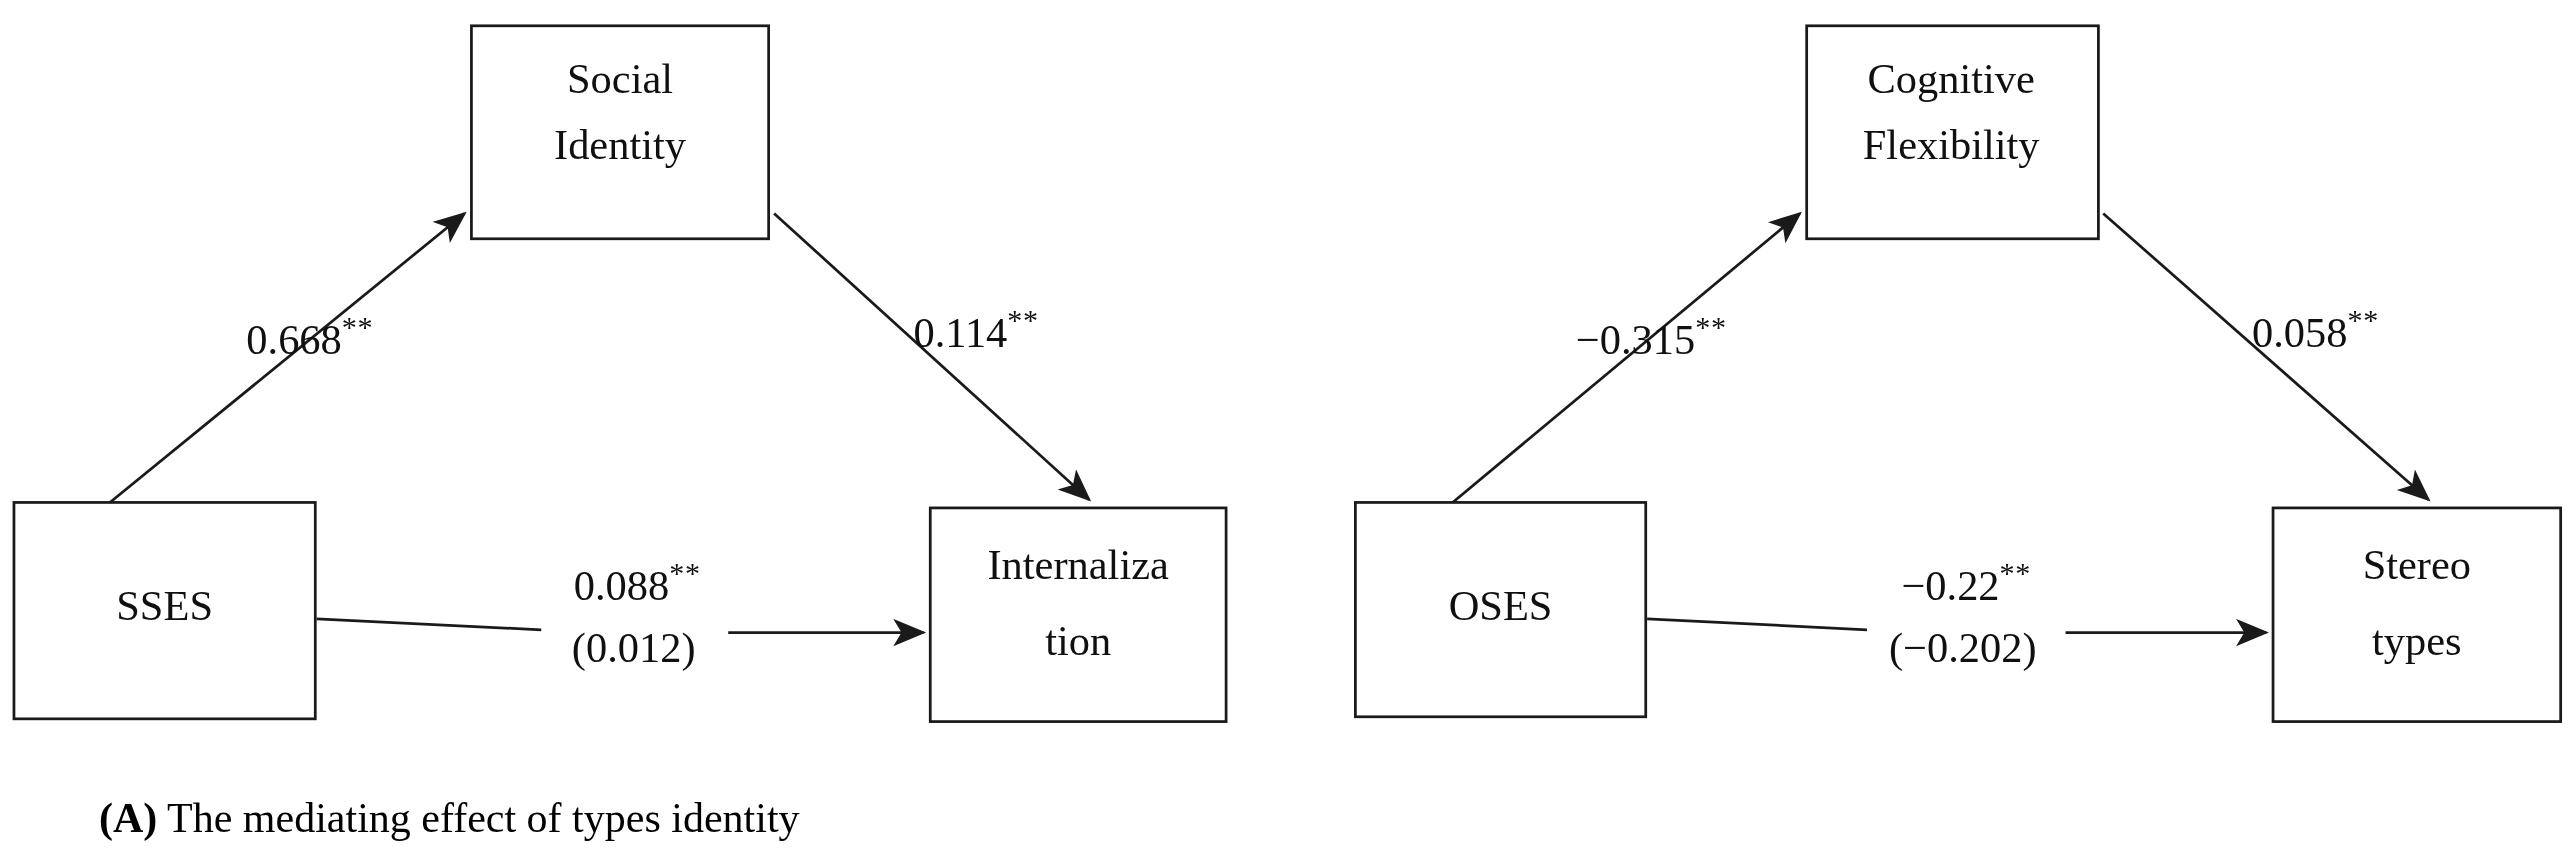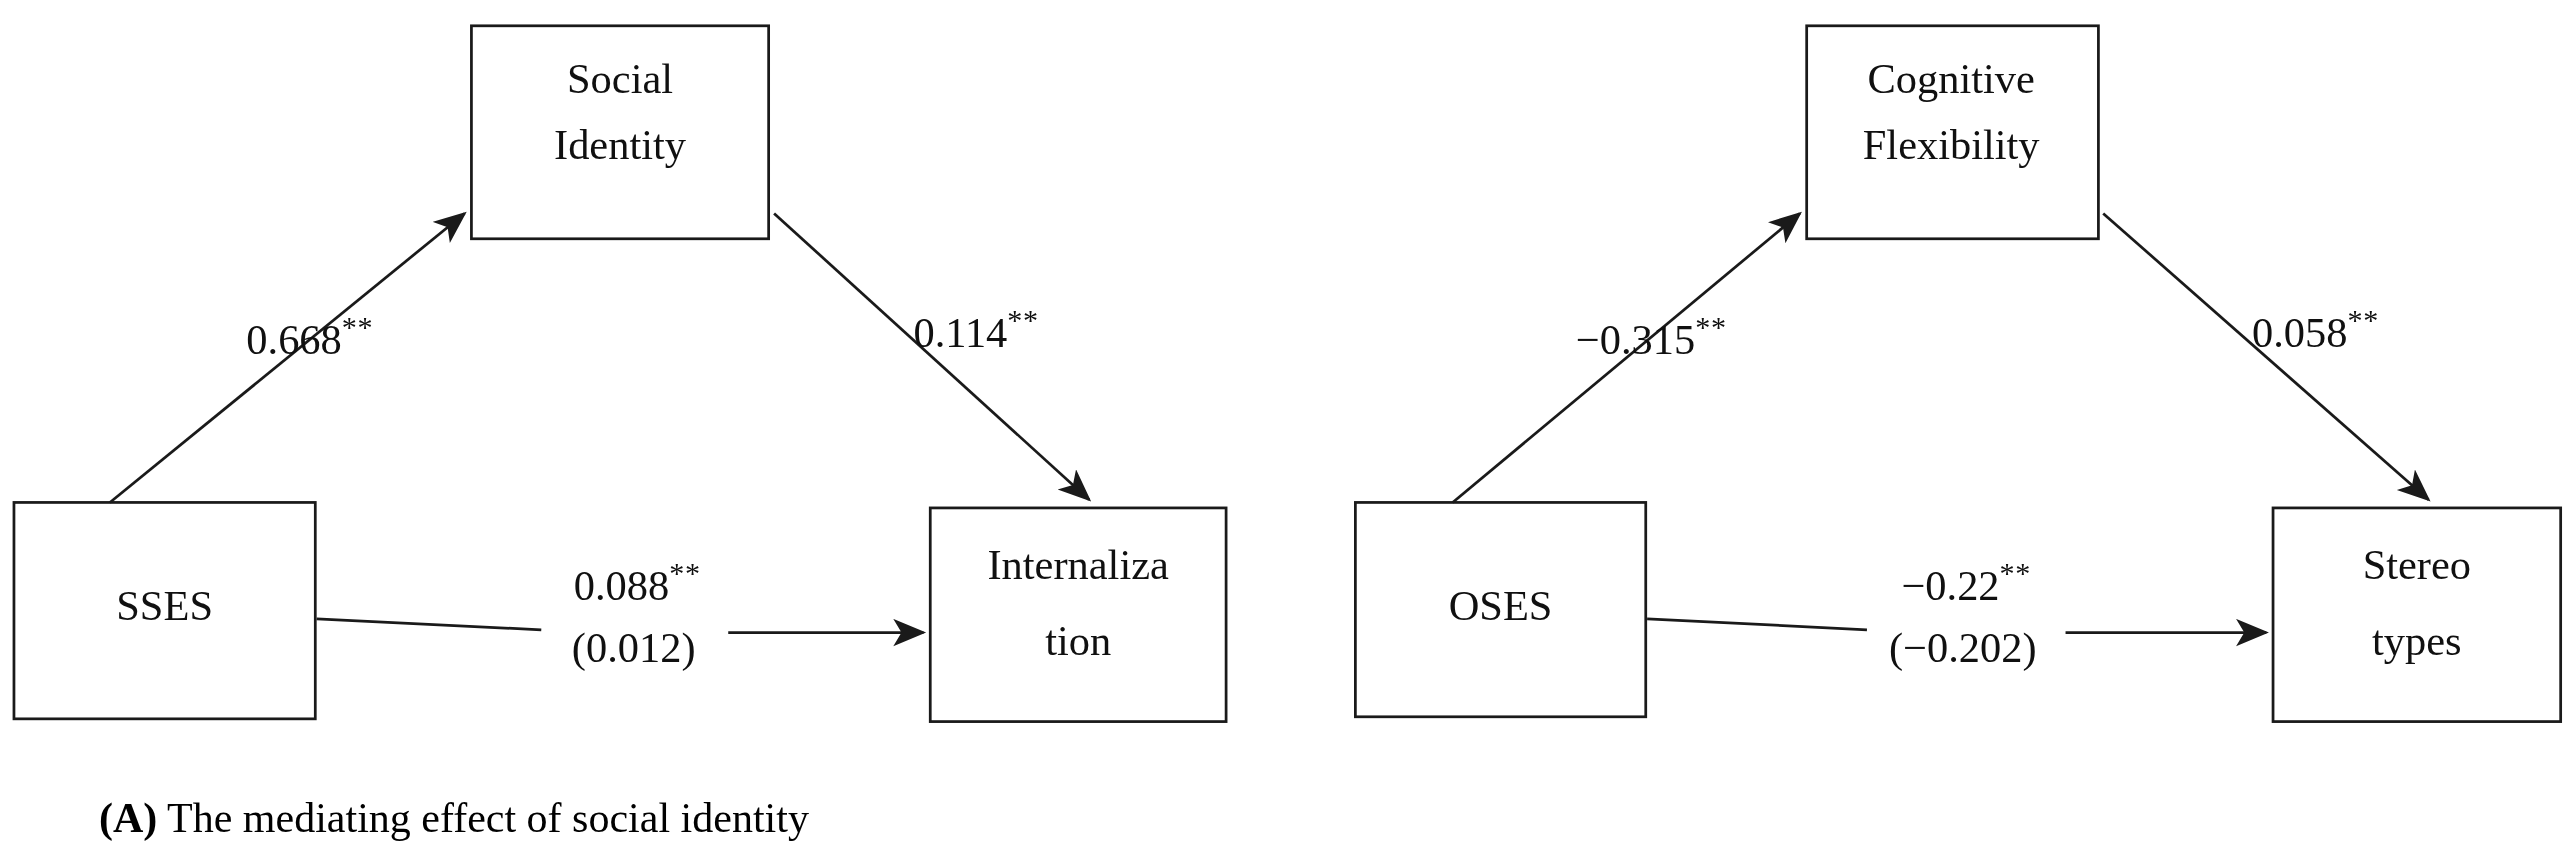--- a/index.html
+++ b/index.html
@@ -116,21 +116,21 @@
         <tspan>0.114</tspan><tspan class="coef-star">**</tspan>
       </text>
 
       <text class="coef-text" x="930" y="865">
         <tspan>0.088</tspan><tspan class="coef-star">**</tspan>
       </text>
       <text class="coef-text" x="925" y="955">(0.012)</text>
     </svg>
 
     <div class="caption" id="caption-a">
-      <span class="tag">(A)</span><span> The mediating effect of social identity</span>
+      <span class="tag">(A)</span><span> The mediating effect of types identity</span>
     </div>
   </div>
 
   <div class="panel" id="panel-b">
     <svg class="diagram-svg" viewBox="0 0 1880 1120">
       <defs>
         <marker id="arrowB" markerWidth="14" markerHeight="14" refX="11" refY="5" orient="auto" markerUnits="strokeWidth">
           <path d="M0,0 L12,5 L0,10 L3,5 Z" fill="#1a1a1a"></path>
         </marker>
       </defs>

